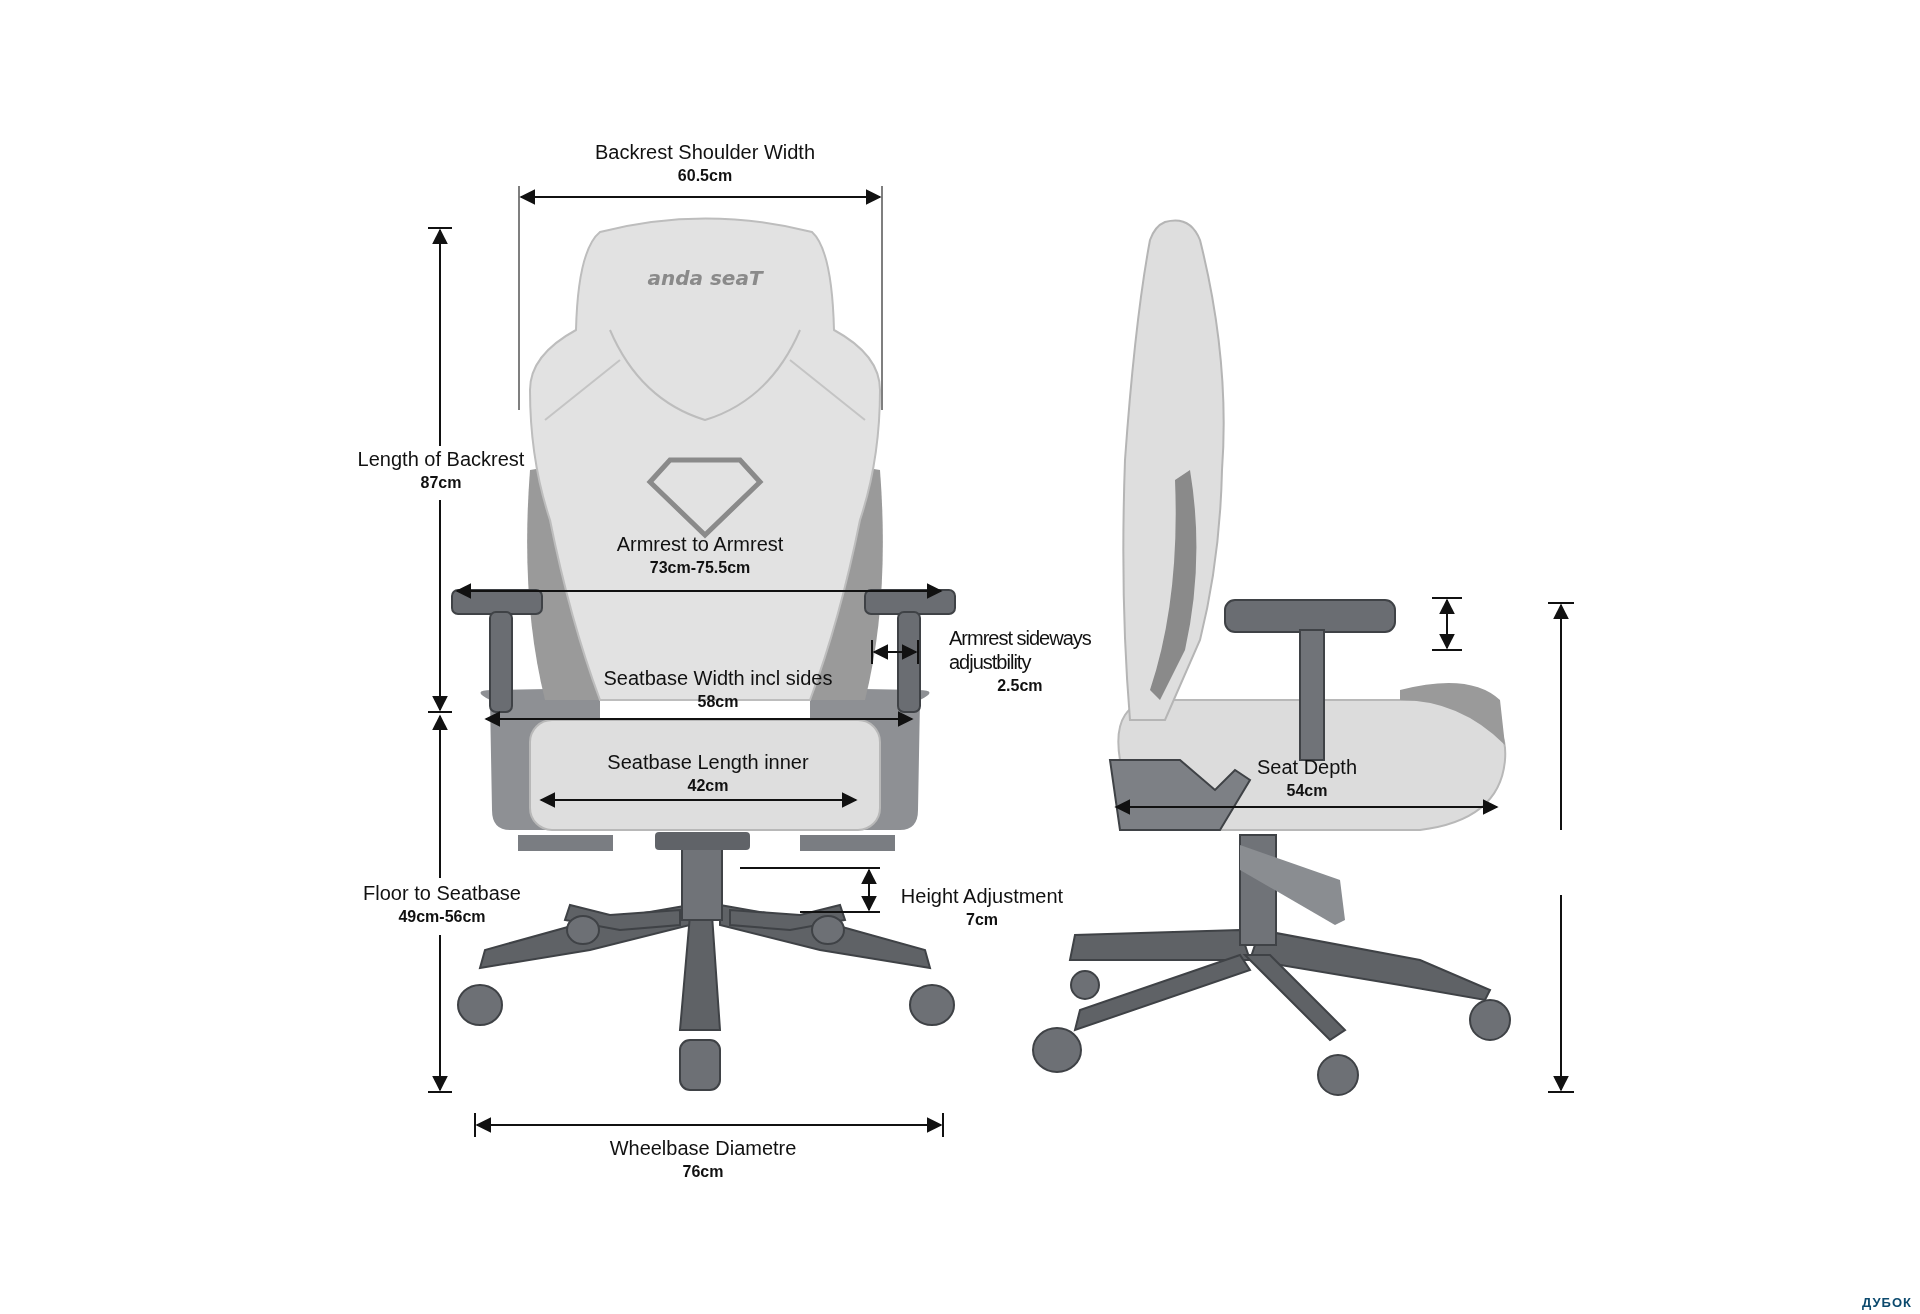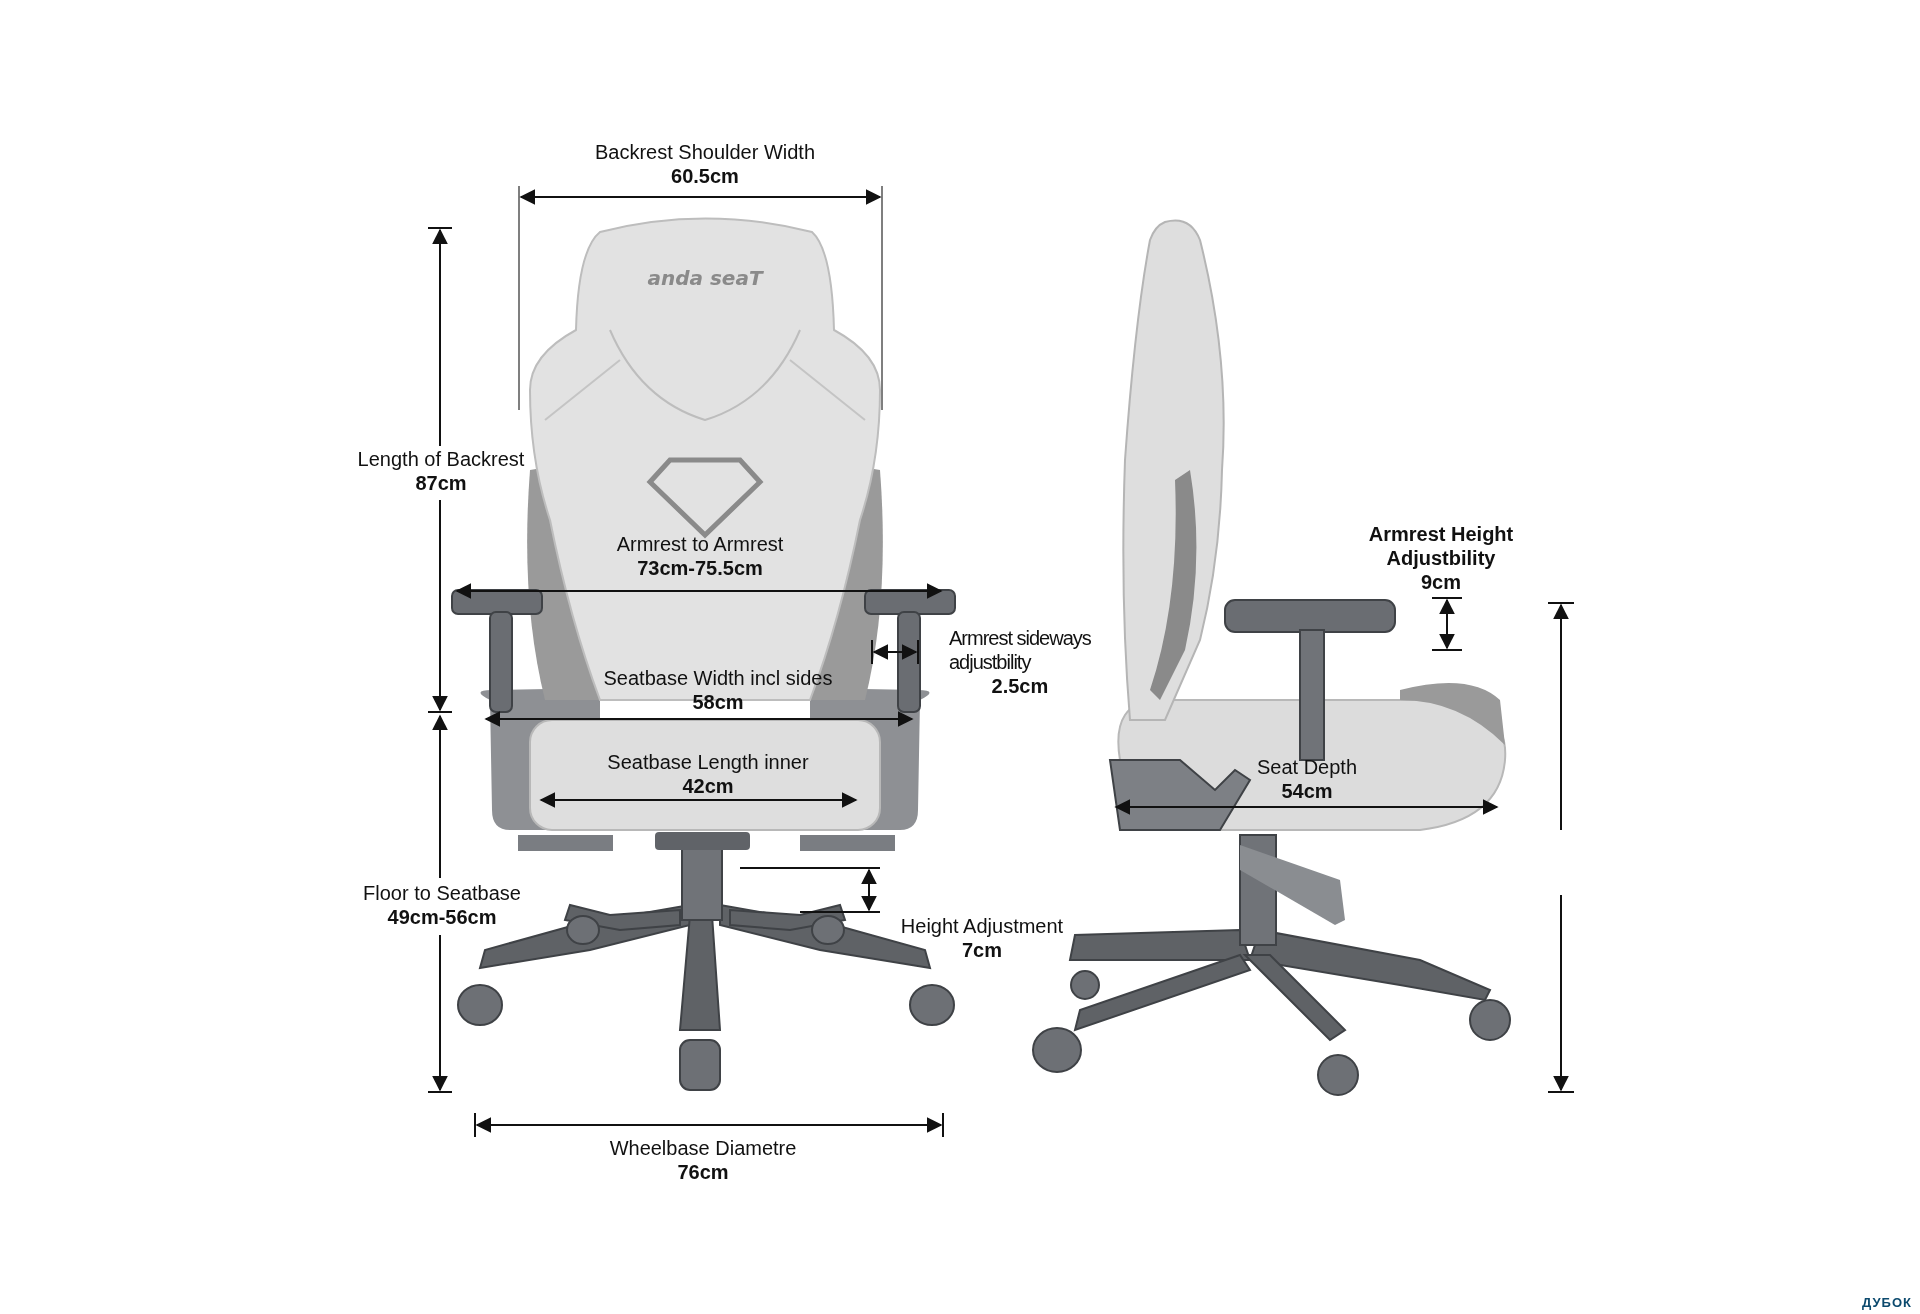--- a/index.html
+++ b/index.html
@@ -1,21 +1,21 @@
 <!DOCTYPE html>
 <html><head>
 <meta charset="utf-8">
 <style>
   html, body { margin:0; padding:0; background:#ffffff; }
   body { width:1920px; height:1314px; position:relative; overflow:hidden; font-family:"Liberation Sans", sans-serif; color:#111; }
   .stage { position:absolute; left:0; top:0; width:1920px; height:1314px; }
   svg.art { position:absolute; left:0; top:0; }
   .lbl { position:absolute; transform:translateX(-50%); text-align:center; white-space:nowrap; font-size:20px; line-height:24px; color:#111; }
   .lbl .t { display:block; }
-  .lbl .v { display:block; font-weight:bold; font-size:20px;text-align:center; }
+  .lbl .v { display:block; font-weight:bold; font-size:16px;text-align:center; }
   .lbl.left { transform:none; text-align:left; }
   .lbl.bold .t { font-weight:bold; }
   .lbl.narrow .t { letter-spacing:-1px; }
   .wm { position:absolute; right:8px; bottom:4px; font-size:13px; font-weight:bold; color:#0c4a6e; letter-spacing:1px; }
 </style>
 </head>
 <body>
 
 <div class="stage">
 
@@ -178,35 +178,30 @@
   <div class="lbl" style="left:708px; top:750px;">
     <span class="t">Seatbase Length inner</span>
     <span class="v">42cm</span>
   </div>
 
   <div class="lbl" style="left:442px; top:881px; background:#fff;">
     <span class="t">Floor to Seatbase</span>
     <span class="v">49cm-56cm</span>
   </div>
 
-  <div class="lbl" style="left:982px; top:884px;margin-top:30px;">
+  <div class="lbl" style="left:982px; top:884px;">
     <span class="t">Height Adjustment</span>
     <span class="v">7cm</span>
   </div>
 
   <div class="lbl" style="left:703px; top:1136px;">
     <span class="t">Wheelbase Diametre</span>
     <span class="v">76cm</span>
   </div>
 
-  <div class="lbl bold" style="left:1441px; top:522px;">
-    <span class="t">Armrest Height</span>
-    <span class="t">Adjustbility</span>
-    <span class="v">9cm</span>
-  </div>
 
   <div class="lbl" style="left:1307px; top:755px;">
     <span class="t">Seat Depth</span>
     <span class="v">54cm</span>
   </div>
 
 
   <div class="wm">
     <span>ДУБОК</span>
   </div>

